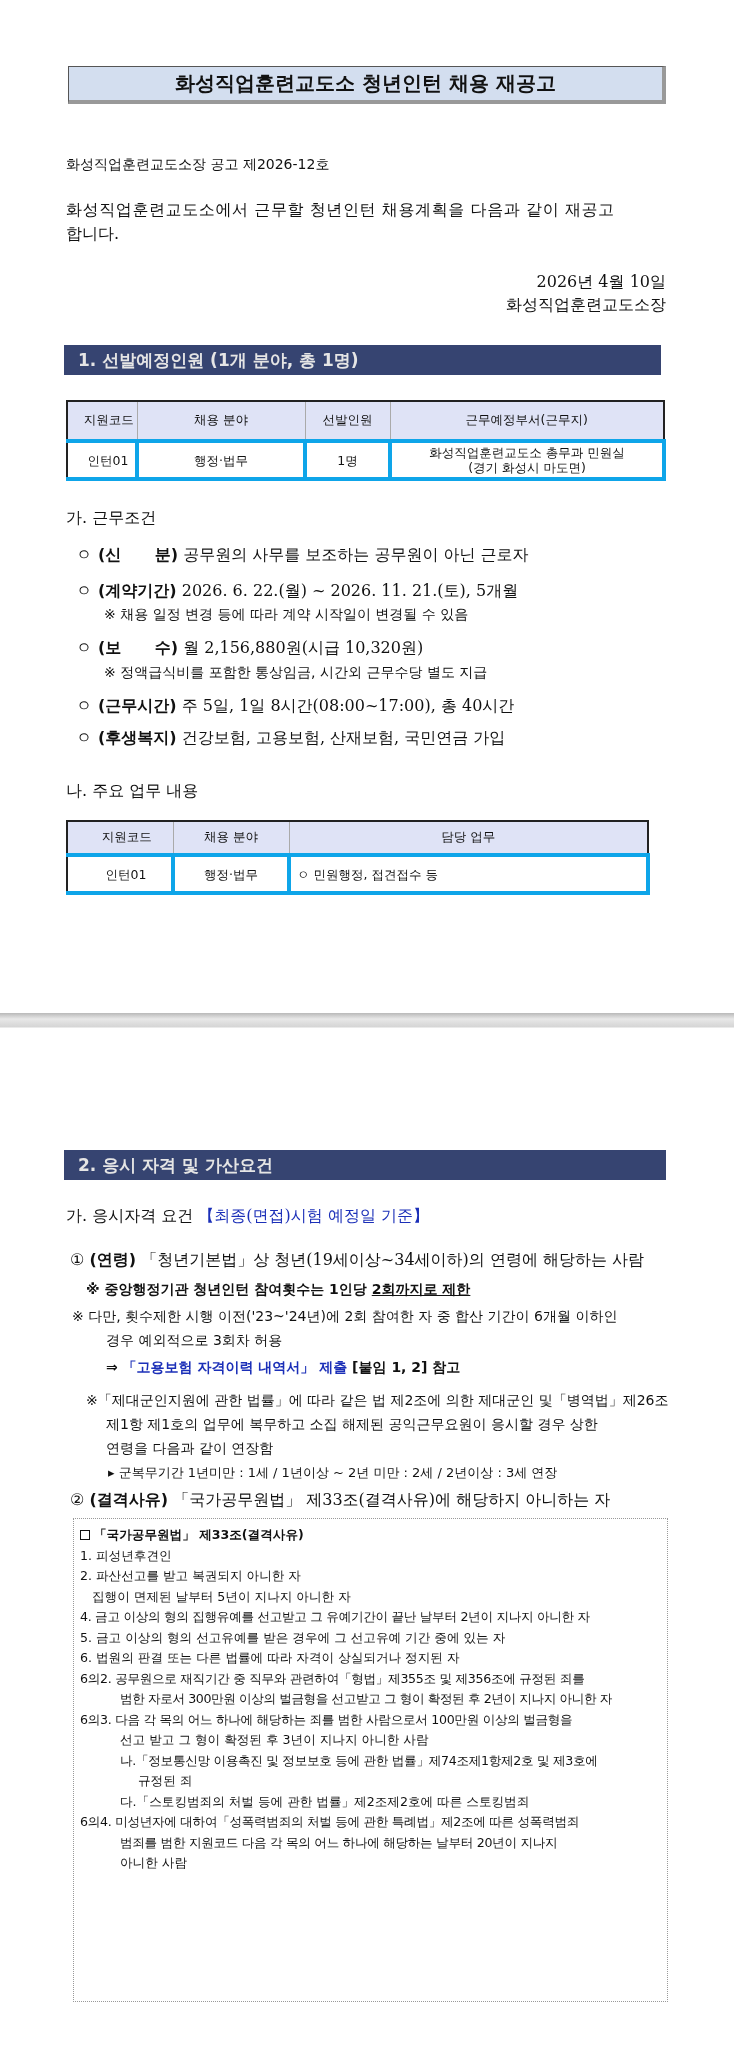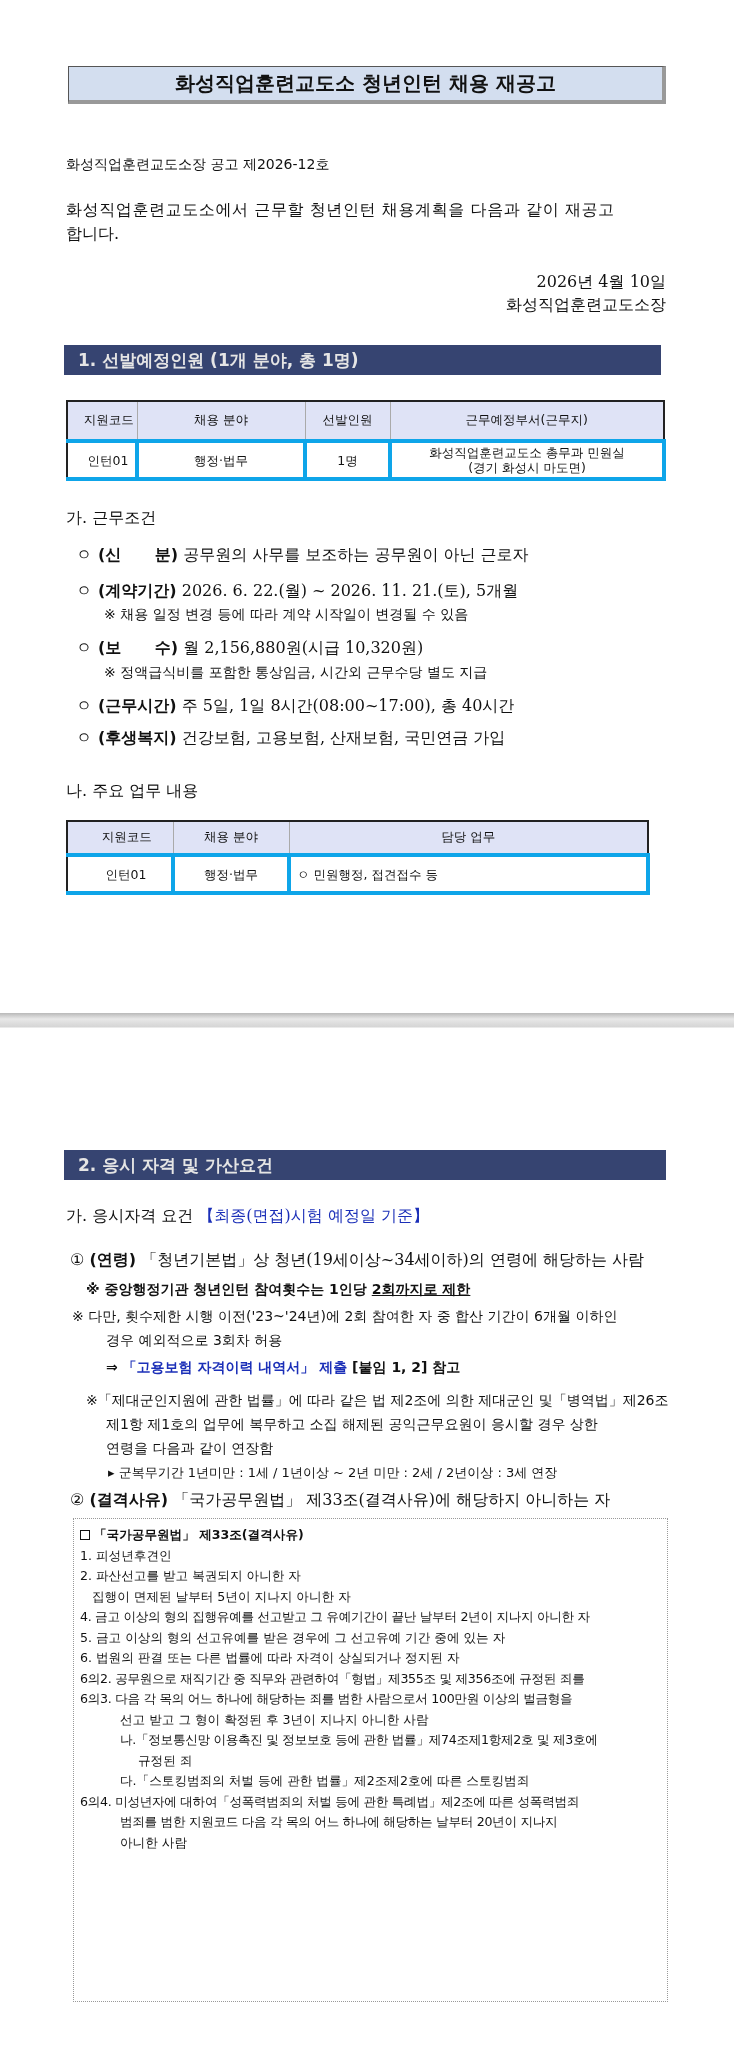--- a/index.html
+++ b/index.html
@@ -155,20 +155,21 @@
   <div class="line bold">
     <span class="sq"></span><span>「국가공무원법」 제33조(결격사유)</span>
   </div>
   <div class="line">1. 피성년후견인</div>
   <div class="line">2. 파산선고를 받고 복권되지 아니한 자</div>
   <div class="line ind1">집행이 면제된 날부터 5년이 지나지 아니한 자</div>
   <div class="line" style="letter-spacing:-0.3px;">4. 금고 이상의 형의 집행유예를 선고받고 그 유예기간이 끝난 날부터 2년이 지나지 아니한 자</div>
   <div class="line">5. 금고 이상의 형의 선고유예를 받은 경우에 그 선고유예 기간 중에 있는 자</div>
   <div class="line">6. 법원의 판결 또는 다른 법률에 따라 자격이 상실되거나 정지된 자</div>
   <div class="line" style="letter-spacing:-0.3px;">6의2. 공무원으로 재직기간 중 직무와 관련하여「형법」제355조 및 제356조에 규정된 죄를</div>
+  <div class="line ind2" style="letter-spacing:-0.4px;">범한 자로서 300만원 이상의 벌금형을 선고받고 그 형이 확정된 후 2년이 지나지 아니한 자</div>
   <div class="line" style="letter-spacing:-0.3px;">6의3. 다음 각 목의 어느 하나에 해당하는 죄를 범한 사람으로서 100만원 이상의 벌금형을</div>
   <div class="line ind2">선고 받고 그 형이 확정된 후 3년이 지나지 아니한 사람</div>
   <div class="line ind2" style="letter-spacing:-0.3px;">나.「정보통신망 이용촉진 및 정보보호 등에 관한 법률」제74조제1항제2호 및 제3호에</div>
   <div class="line ind3">규정된 죄</div>
   <div class="line ind2">다.「스토킹범죄의 처벌 등에 관한 법률」제2조제2호에 따른 스토킹범죄</div>
   <div class="line" style="letter-spacing:-0.3px;">6의4. 미성년자에 대하여「성폭력범죄의 처벌 등에 관한 특례법」제2조에 따른 성폭력범죄</div>
   <div class="line ind2" style="letter-spacing:-0.3px;">범죄를 범한 지원코드 다음 각 목의 어느 하나에 해당하는 날부터 20년이 지나지</div>
   <div class="line ind2">아니한 사람</div>
 </div>
 

